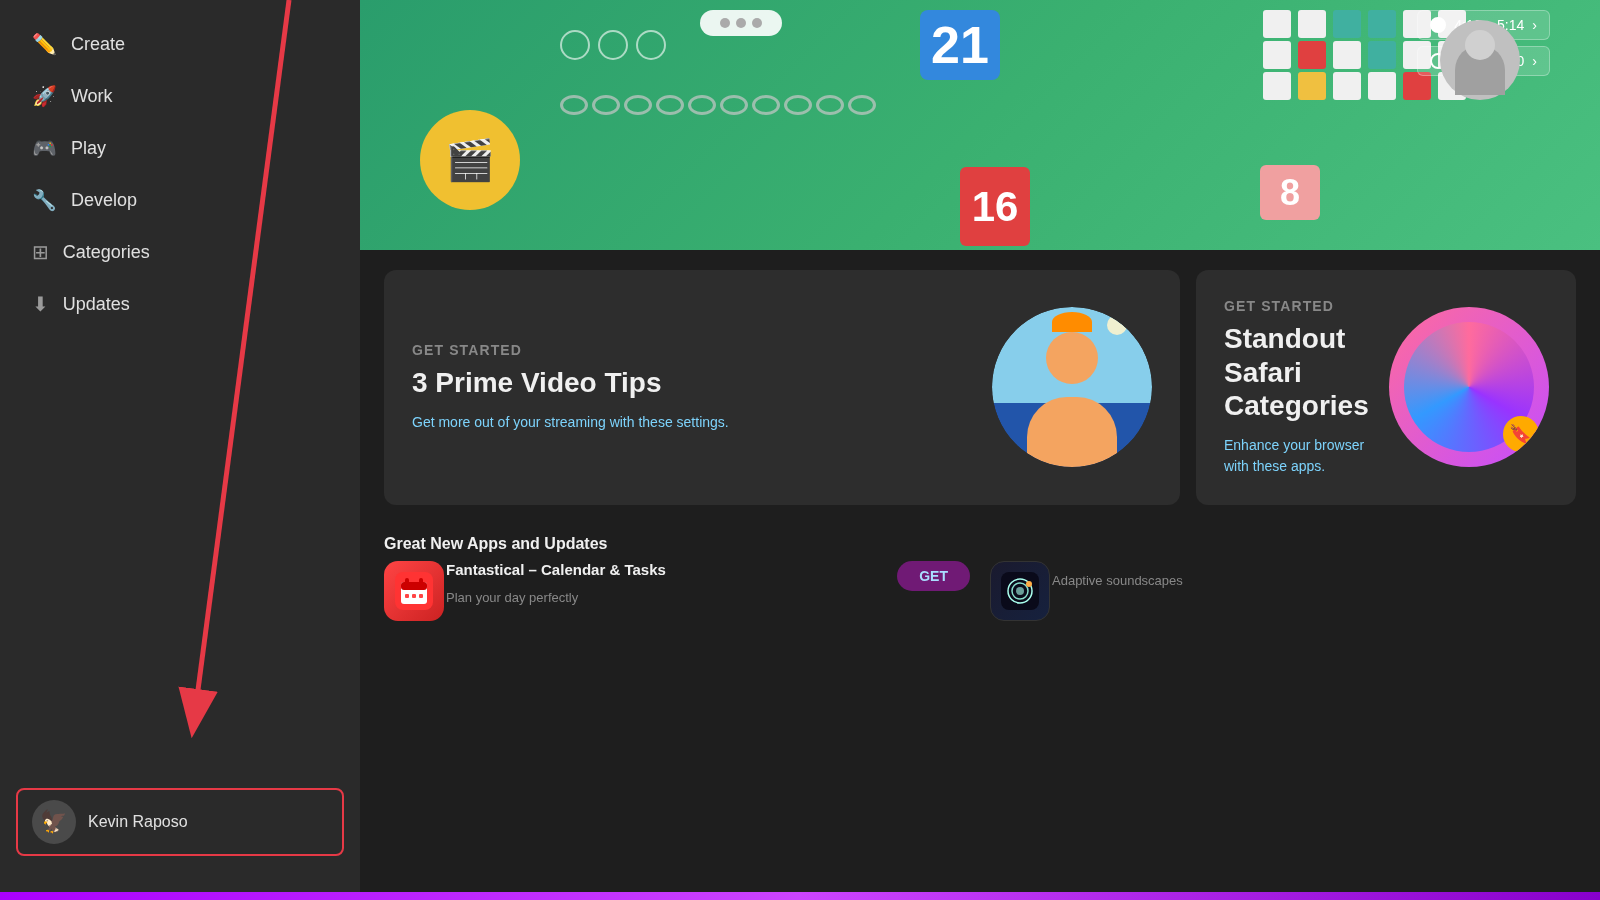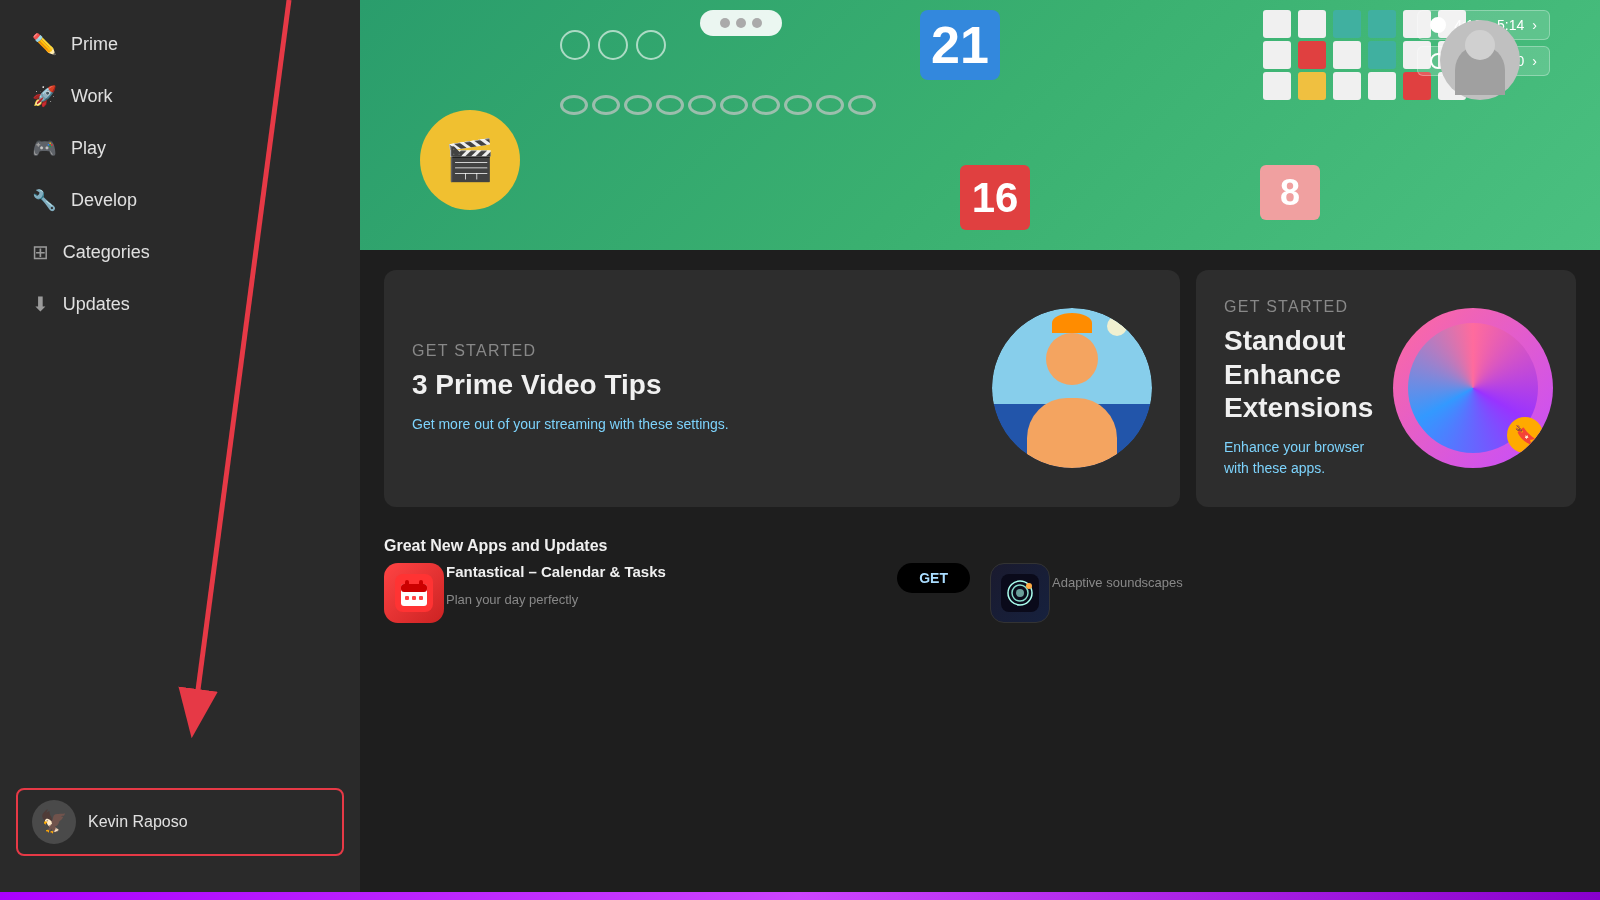--- a/index.html
+++ b/index.html
@@ -220,28 +220,28 @@
 
     .chain-link {
       width: 28px;
       height: 20px;
       border-radius: 50%;
       border: 3px solid rgba(200,200,200,0.7);
     }
 
     .banner-number-16 {
       position: absolute;
-      bottom: 20px;
+      bottom: 4px;
       left: 600px;
       background: #e04040;
       color: white;
       font-size: 42px;
       font-weight: 900;
       width: 70px;
-      height: 65px;
+      height: 79px;
       display: flex;
       align-items: center;
       justify-content: center;
       border-radius: 6px;
     }
 
     .banner-number-8 {
       position: absolute;
       bottom: 30px;
       right: 280px;
@@ -322,22 +322,22 @@
       gap: 20px;
       flex: 1;
       min-height: 200px;
     }
 
     .card-text {
       flex: 1;
     }
 
     .card-label {
-      font-size: 16px;
-      font-weight: 400;
+      font-size: 14px;
+      font-weight: 700;
       letter-spacing: 0.08em;
       color: #888;
       text-transform: uppercase;
       margin-bottom: 8px;
     }
 
     .card-title {
       font-size: 28px;
       font-weight: 700;
       color: #f0f0f0;
@@ -530,21 +530,21 @@
       text-overflow: ellipsis;
     }
 
     .app-tagline {
       font-size: 13px;
       color: #888;
       margin-top: 12px;
     }
 
     .get-button {
-      background: #000000;
+      background: #701a75;
       border: none;
       border-radius: 20px;
       padding: 7px 22px;
       color: #aaddff;
       font-size: 14px;
       font-weight: 600;
       cursor: pointer;
       flex-shrink: 0;
     }
 
@@ -572,21 +572,21 @@
   </style>
 </head>
 <body>
 
 <div class="main-layout">
 
   <div class="sidebar">
     <nav class="sidebar-nav">
       <div class="sidebar-item">
         <span class="icon">✏️</span>
-        <span>Prime</span>
+        <span>Create</span>
       </div>
       <div class="sidebar-item">
         <span class="icon">🚀</span>
         <span>Work</span>
       </div>
       <div class="sidebar-item">
         <span class="icon">🎮</span>
         <span>Play</span>
       </div>
       <div class="sidebar-item">
@@ -719,21 +719,21 @@
             <div class="person-hat"></div>
             <div class="person-head"></div>
             <div class="person-body"></div>
           </div>
         </div>
       </div>
 
       <div class="card-partial">
         <div class="card-text">
           <div class="card-label">GET STARTED</div>
-          <div class="card-title">Standout Enhance Extensions</div>
+          <div class="card-title">Standout Safari Categories</div>
           <div class="card-description">Enhance your browser with these apps.</div>
         </div>
         <div class="safari-illustration">
           <div class="safari-inner"></div>
           <div class="safari-badge">🔖</div>
         </div>
       </div>
 
     </div>
 

